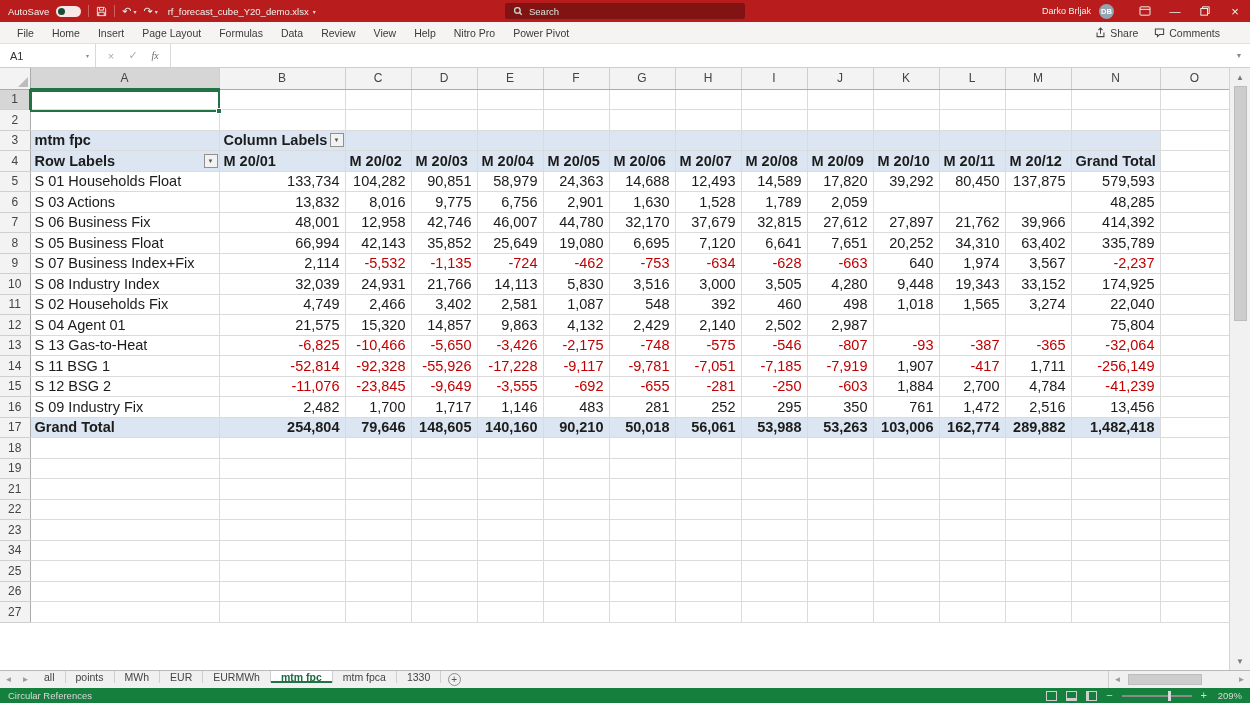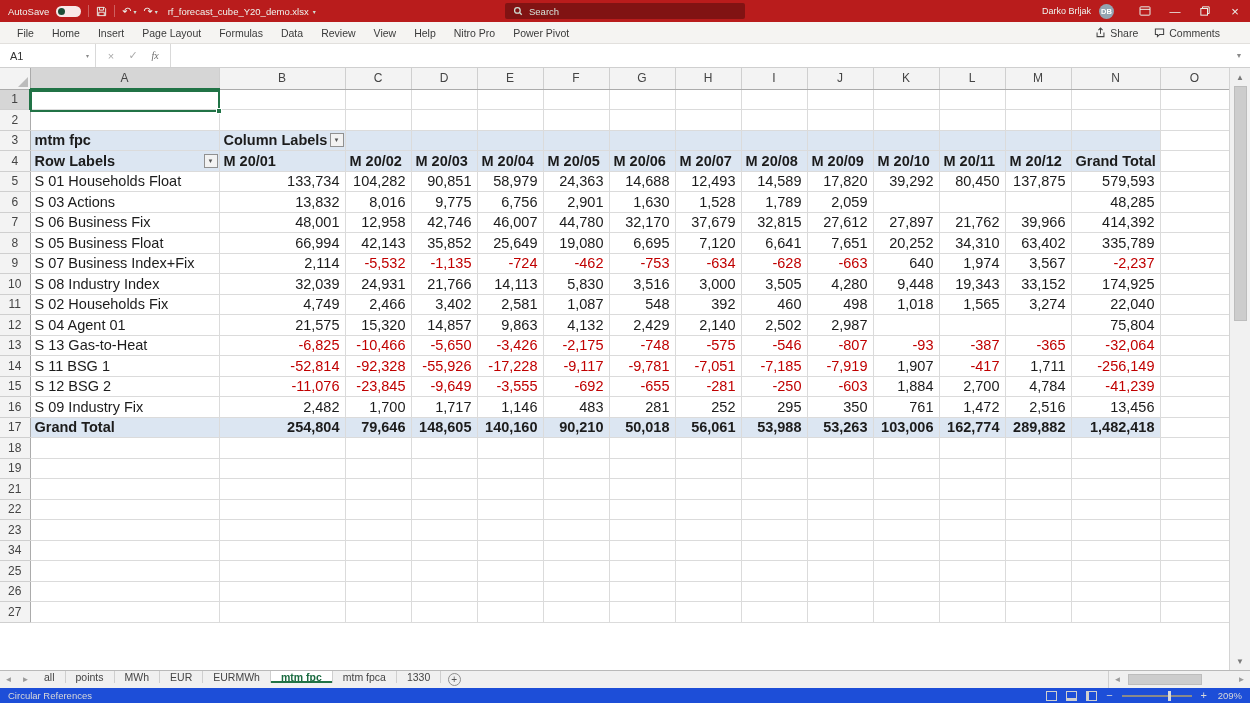--- a/index.html
+++ b/index.html
@@ -66,21 +66,21 @@
   #tabbar{position:absolute;top:670px;left:0;width:1250px;height:18px;background:#f0f0f0;border-top:1px solid #b9b9b9;display:flex;align-items:stretch;font-size:10.5px;color:#444}
   .tab-nav{width:17px;display:flex;align-items:center;justify-content:center;color:#9a9a9a;font-size:8px}
   .sheet-tab{padding:0 10px;display:flex;align-items:center;border-right:1px solid #cfcfcf;cursor:default}
   .sheet-tab.active{background:#fff;color:#1a6b40;font-weight:700;box-shadow:inset 0 -2px 0 #217346}
   #new-sheet{width:26px;display:flex;align-items:center;justify-content:center}
   #new-sheet span{width:13px;height:13px;border:1px solid #8d8d8d;border-radius:50%;font-size:10px;line-height:11px;text-align:center;color:#555}
   #hscroll{margin-left:auto;width:142px;display:flex;align-items:center;border-left:1px solid #cfcfcf;background:#f0f0f0}
   #hthumb{width:74px;height:11px;background:#cdcdcd;border:1px solid #bdbdbd;margin:0 2px}
 
   
-  #statusbar{position:absolute;top:688px;left:0;width:1250px;height:15px;background:#1d4ed8;color:#d9d9d9;font-size:9.5px;display:flex;align-items:center;padding:0 8px}
+  #statusbar{position:absolute;top:688px;left:0;width:1250px;height:15px;background:#15803d;color:#d9d9d9;font-size:9.5px;display:flex;align-items:center;padding:0 8px}
   #status-right{margin-left:auto;display:flex;align-items:center;gap:9px}
   .view-ic{width:11px;height:10px;border:1px solid #cfcfcf;display:inline-block}
   .view-ic.v2{box-shadow:inset 0 -2px 0 #cfcfcf}
   .view-ic.v3{box-shadow:inset 2px 0 0 #cfcfcf}
   .zoom-sign{font-size:11px;line-height:1;color:#d9d9d9}
   .zoom-track{width:70px;height:2px;background:#8a8a8a;position:relative}
   .zoom-thumb{position:absolute;left:66%;top:-4px;width:3px;height:10px;background:#d9d9d9}
   #zoom-label{min-width:26px;text-align:right}
   svg{display:block}
 </style>

